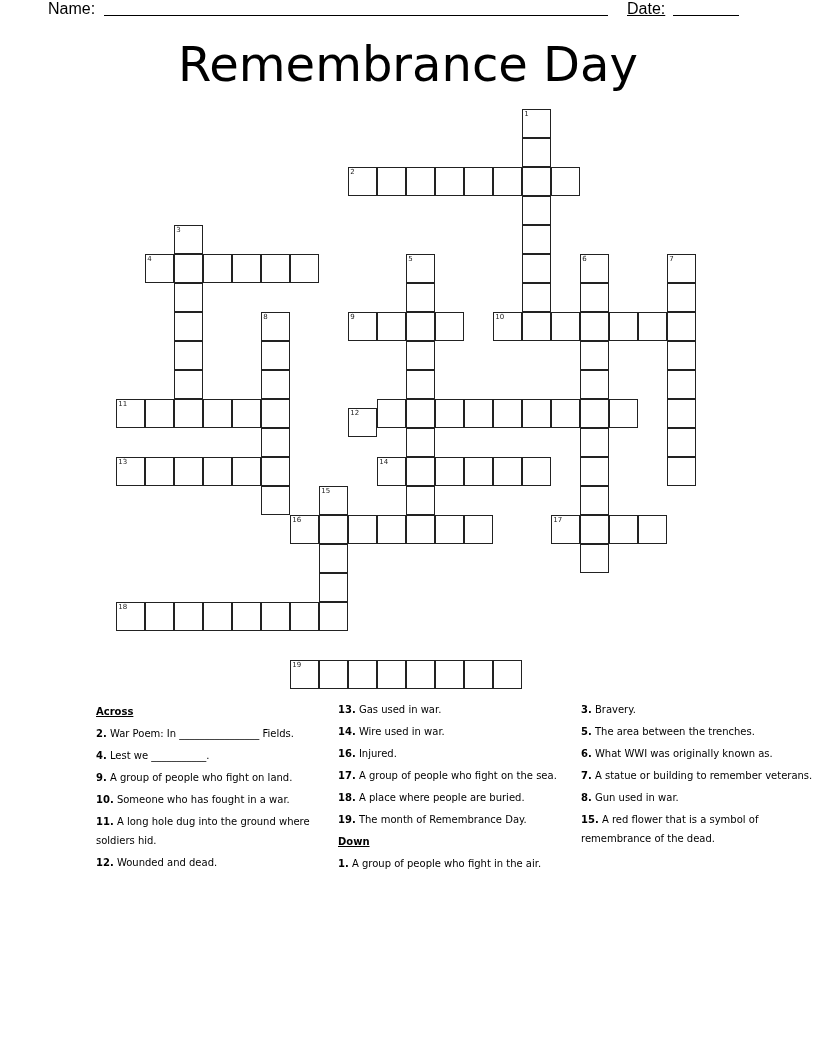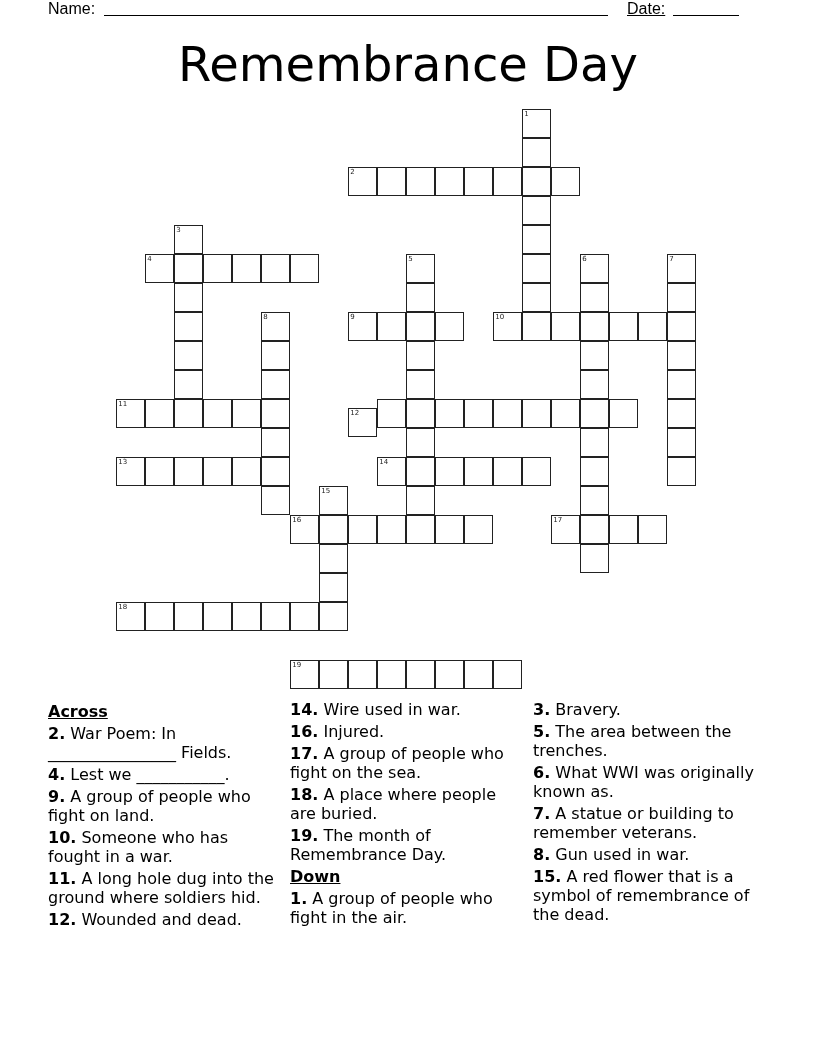--- a/index.html
+++ b/index.html
@@ -11,21 +11,21 @@
   .date-label { position: absolute; left: 579px; top: 0; text-decoration: underline; }
   .date-field { position: absolute; left: 625px; top: 15px; width: 66px; border-bottom: 1px solid #000; }
   .title { position: absolute; top: 32px; left: 0; width: 816px; text-align: center;
     font-family: "DejaVu Sans", sans-serif; font-size: 48px; line-height: 64px; letter-spacing: 0px; }
   .grid { position: absolute; left: 117px; top: 110px; width: 600px; height: 600px; }
   .cell { position: absolute; width: 29px; height: 29px; box-sizing: border-box;
     border: 1.5px solid #222; background: #fff; margin-left: -0.75px; margin-top: -0.75px; }
   .cell .num { position: absolute; left: 1px; top: 0px; font-family: "DejaVu Sans", sans-serif;
     font-size: 7px; line-height: 9px; color: #222; }
   .clues { position: absolute; top: 700px; font-family: "DejaVu Sans", sans-serif;
-    font-size: 16px; line-height: 19px; }
+    font-size: 10px; line-height: 19px; margin-left: 48px; }
   .col1 { left: 48px; width: 236px; }
   .col2 { left: 290px; width: 236px; }
   .col3 { left: 533px; width: 240px; }
   .clue { margin: 0 0 3px 0; }
   .clue b { font-weight: bold; }
   .section-head { font-weight: bold; text-decoration: underline; margin: 2px 0 3px 0; }
 </style>
 </head>
 <body>
 
@@ -203,20 +203,21 @@
   <div class="section-head">Across</div>
   <div class="clue"><b>2.</b> <span>War Poem: In ________________ Fields.</span></div>
   <div class="clue"><b>4.</b> <span>Lest we ___________.</span></div>
   <div class="clue"><b>9.</b> <span>A group of people who fight on land.</span></div>
   <div class="clue"><b>10.</b> <span>Someone who has fought in a war.</span></div>
   <div class="clue"><b>11.</b> <span>A long hole dug into the ground where soldiers hid.</span></div>
   <div class="clue"><b>12.</b> <span>Wounded and dead.</span></div>
 </div>
 
 <div class="clues col2">
+  <div class="clue"><b>13.</b> <span>Gas used in war.</span></div>
   <div class="clue"><b>14.</b> <span>Wire used in war.</span></div>
   <div class="clue"><b>16.</b> <span>Injured.</span></div>
   <div class="clue"><b>17.</b> <span>A group of people who fight on the sea.</span></div>
   <div class="clue"><b>18.</b> <span>A place where people are buried.</span></div>
   <div class="clue"><b>19.</b> <span>The month of Remembrance Day.</span></div>
   <div class="section-head">Down</div>
   <div class="clue"><b>1.</b> <span>A group of people who fight in the air.</span></div>
 </div>
 
 <div class="clues col3">

